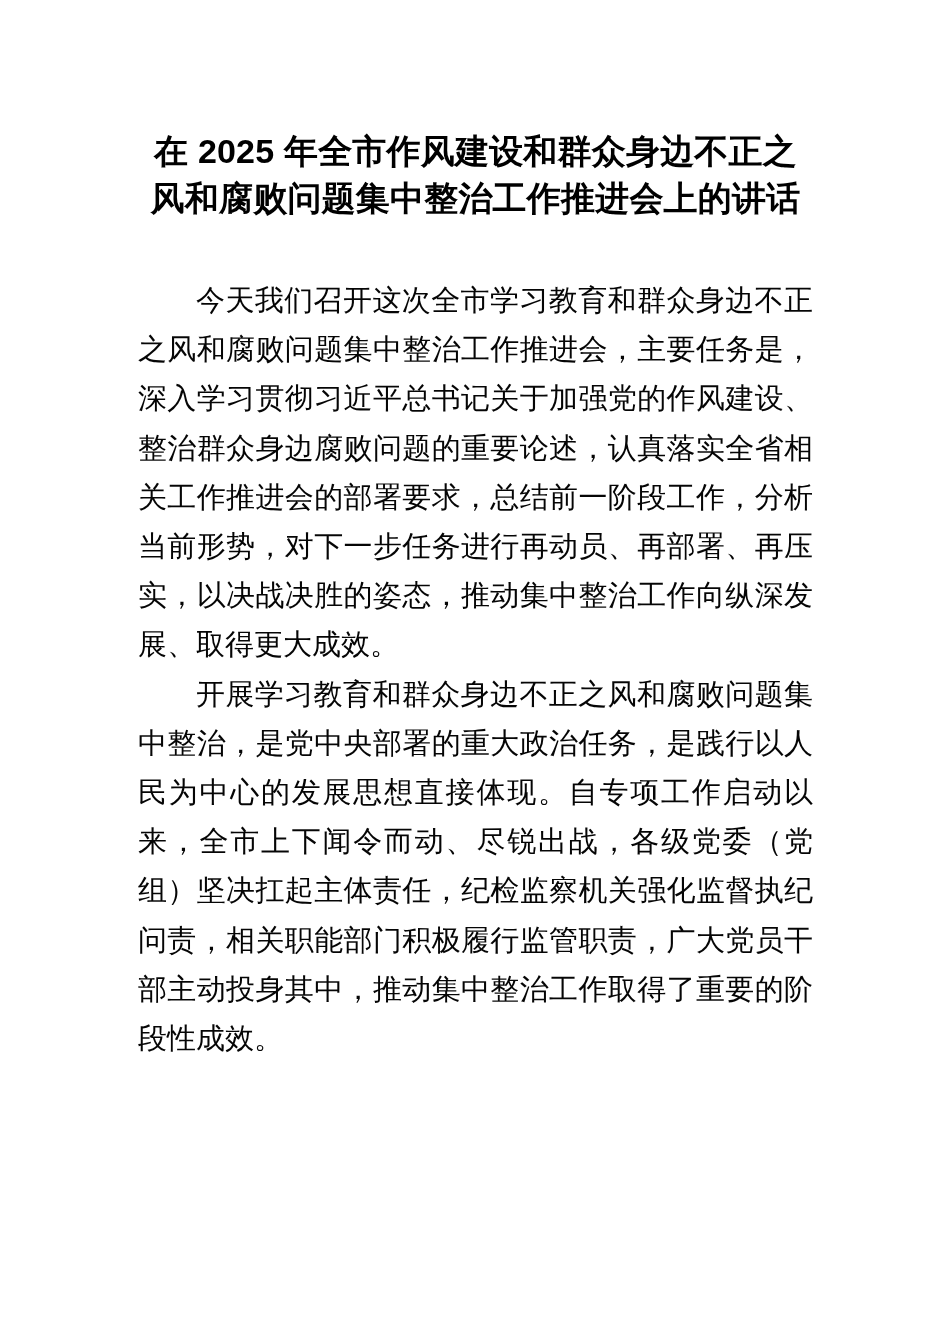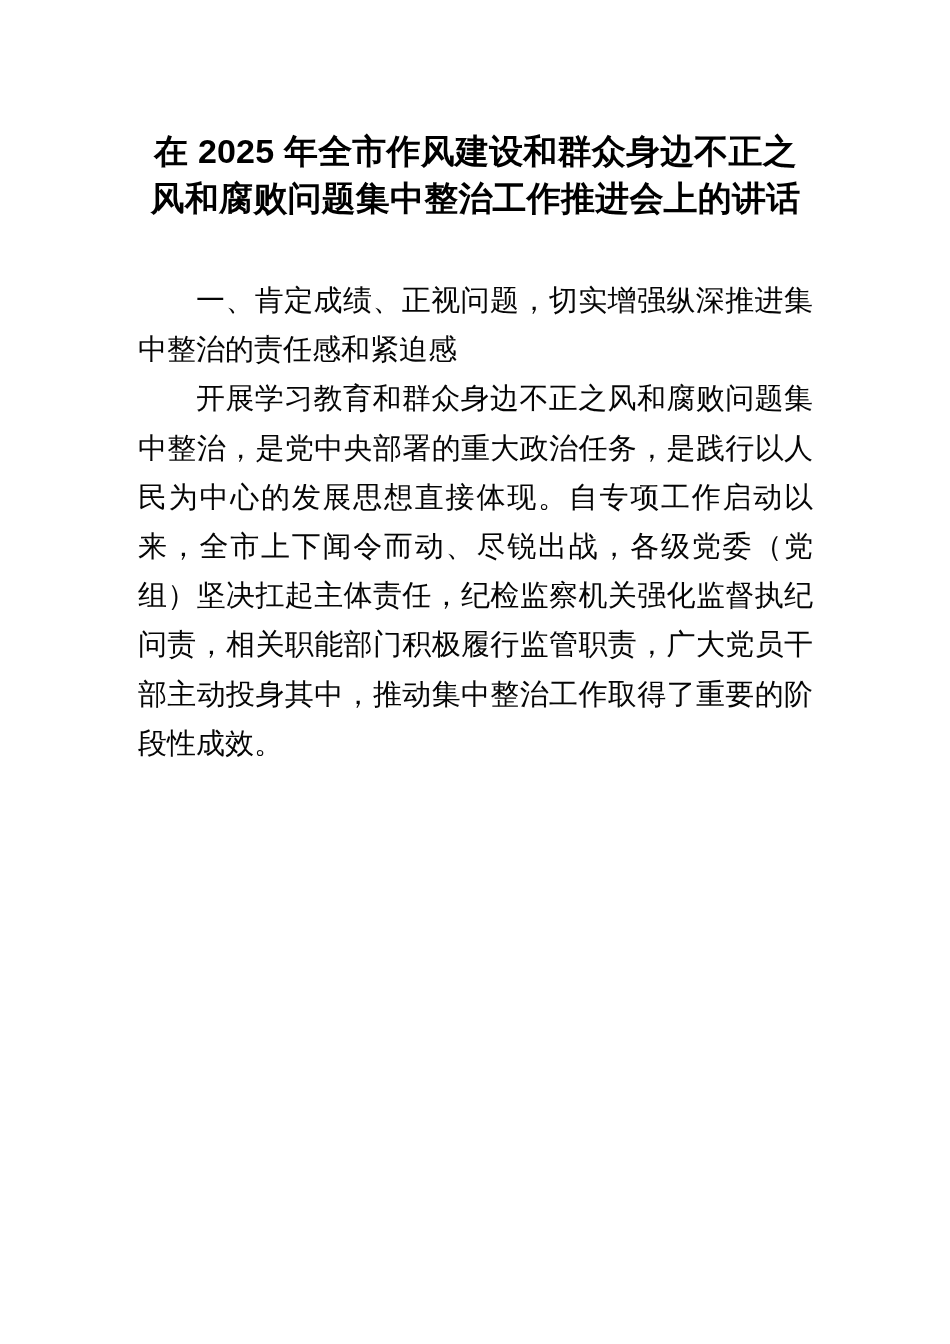--- a/index.html
+++ b/index.html
@@ -81,20 +81,20 @@
 <body>
 
 <div class="page">
   <div class="content">
 
     <h1 class="doc-title">在 2025 年全市作风建设和群众身边不正之风和腐败问题集中整治工作推进会上的讲话</h1>
 
     <div class="title-spacer"></div>
 
 
+    <p class="para indent-2">今天我们召开这次全市学习教育和群众身边不正之风和腐败问题集中整治工作推进会，主要任务是，深入学习贯彻习近平总书记关于加强党的作风建设、整治群众身边腐败问题的重要论述，认真落实全省相关工作推进会的部署要求，总结前一阶段工作，分析当前形势，对下一步任务进行再动员、再部署、再压实，以决战决胜的姿态，推动集中整治工作向纵深发展、取得更大成效。</p>
 
 
-    <p class="section-head">一、肯定成绩、正视问题，切实增强纵深推进集中整治的责任感和紧迫感</p>
 
     <p class="para indent-2">开展学习教育和群众身边不正之风和腐败问题集中整治，是党中央部署的重大政治任务，是践行以人民为中心的发展思想直接体现。自专项工作启动以来，全市上下闻令而动、尽锐出战，各级党委（党组）坚决扛起主体责任，纪检监察机关强化监督执纪问责，相关职能部门积极履行监管职责，广大党员干部主动投身其中，推动集中整治工作取得了重要的阶段性成效。</p>
 
   </div>
 </div>
 
 </body></html>

